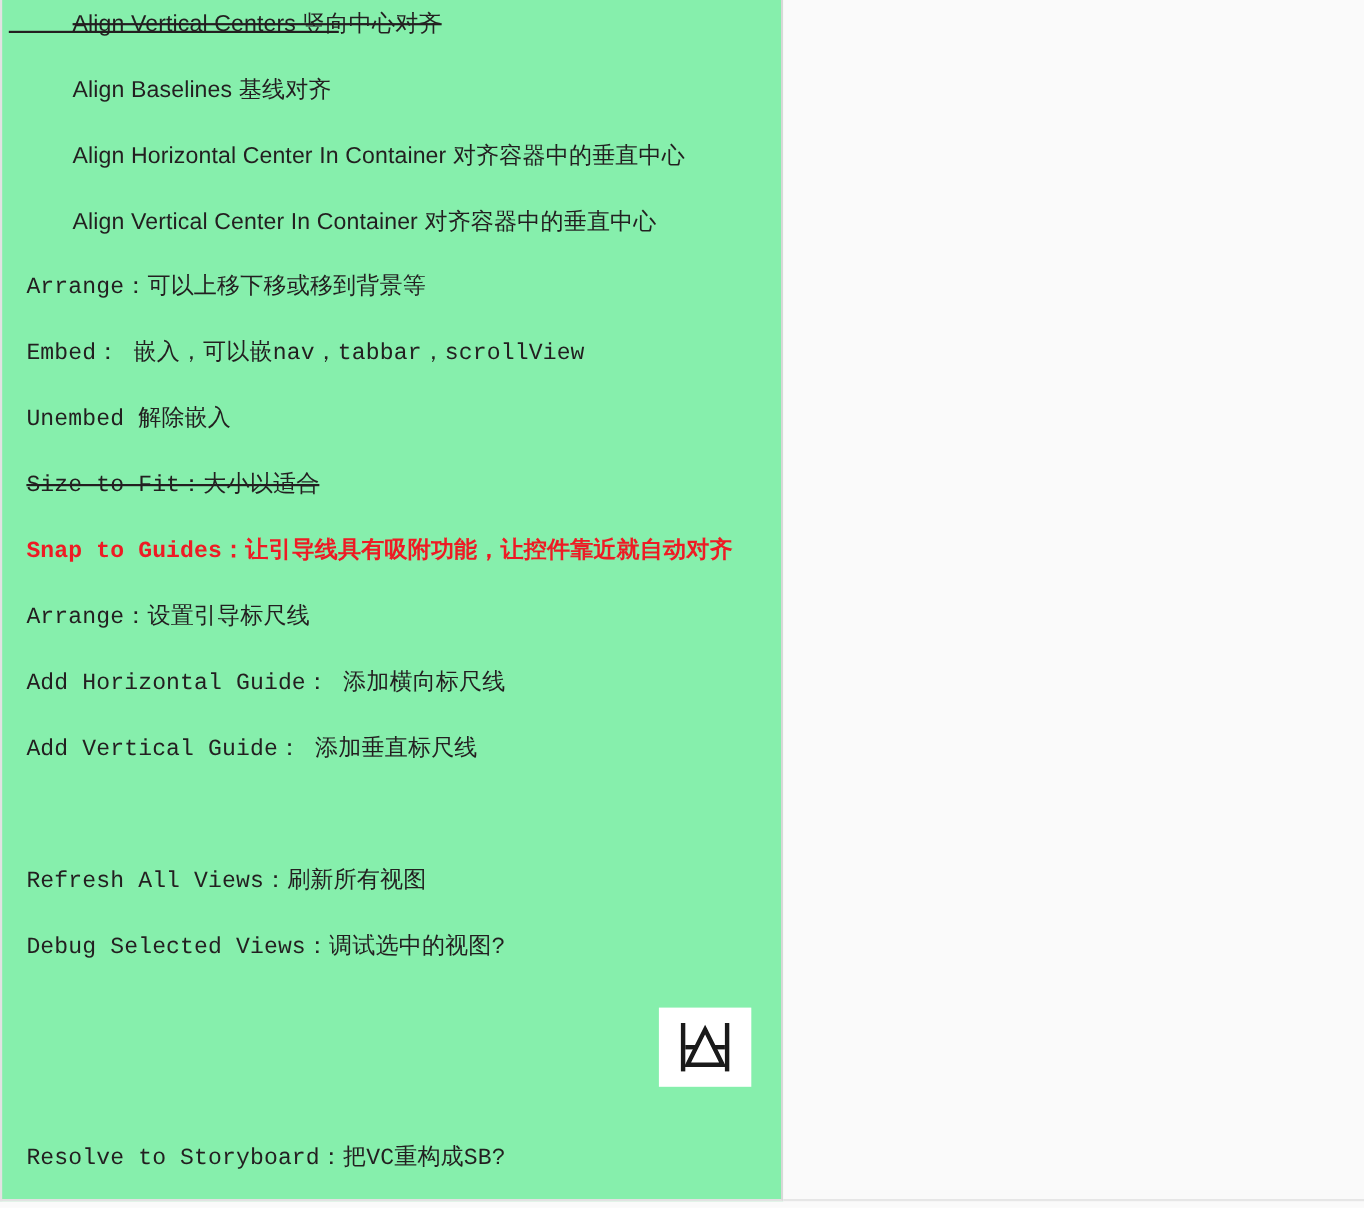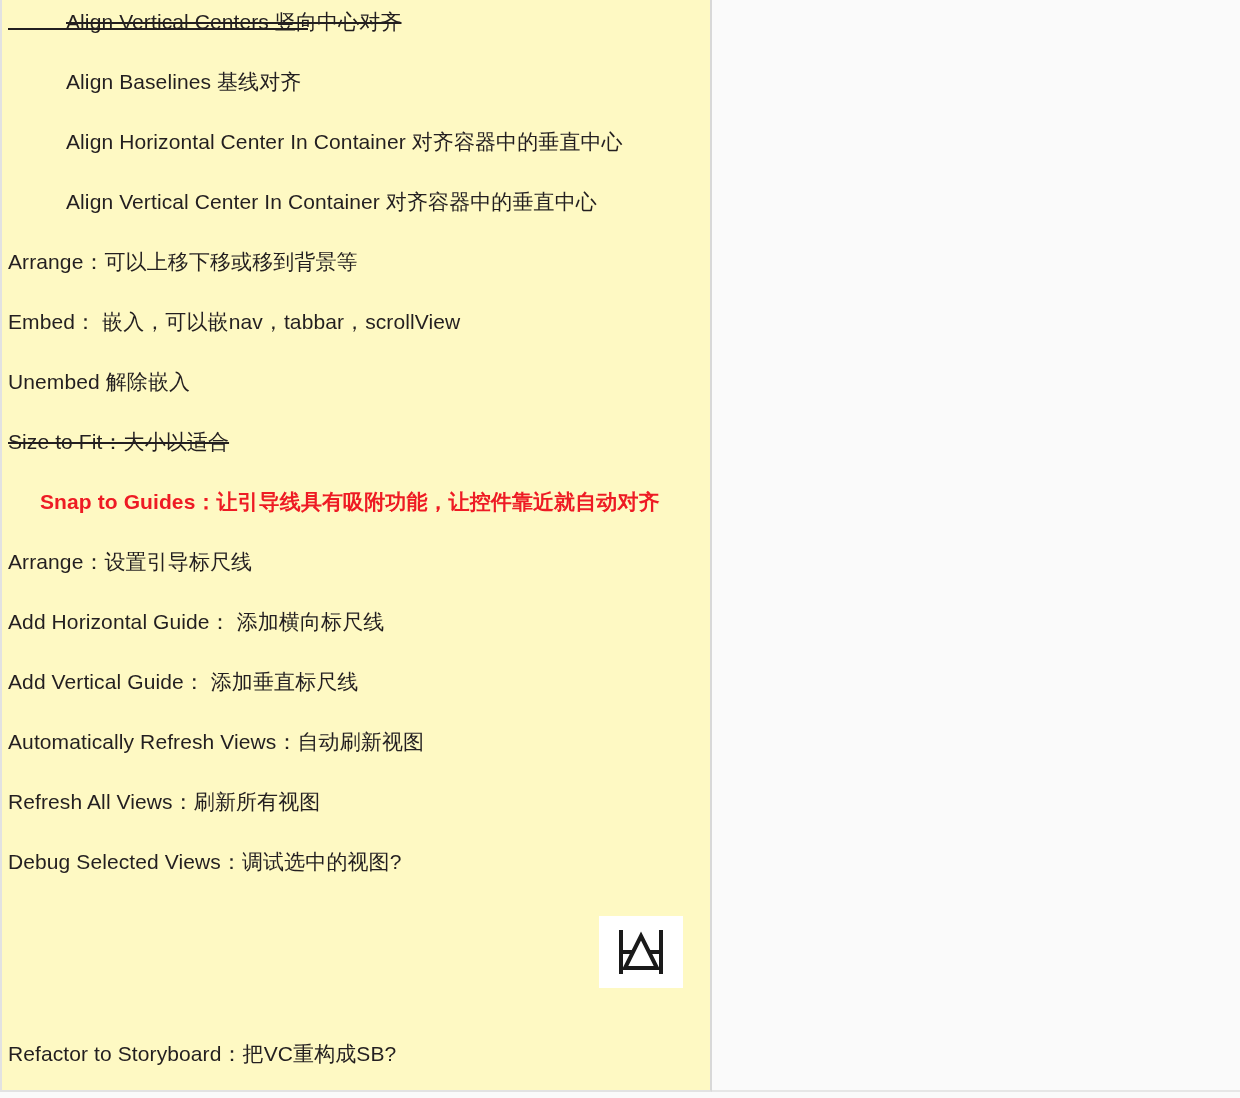--- a/index.html
+++ b/index.html
@@ -22,21 +22,21 @@
     box-sizing: border-box;
   }
 
   
   #note-column {
     position: absolute;
     left: 0;
     top: 0;
     width: 712px;
     height: 1092px;
-    background: #fef9c3;
+    background: #86efac;
     border-left: 2px solid #e2e2e2;
     border-right: 2px solid #d8d8d8;
     border-bottom: 2px solid #e2e2e2;
     box-sizing: border-box;
   }
 
   #right-pane {
     position: absolute;
     left: 712px;
     top: 0;
@@ -51,41 +51,40 @@
     position: absolute;
     white-space: nowrap;
     color: #231f20;
     font-size: 21px;
     font-weight: 400;
     letter-spacing: 0.1px;
     line-height: 1.1;
   }
 
   .indented { left: 64px; }
-  .flush    { left: 6px; }
+  .flush    { left: 22px; font-family: Liberation Mono, monospace; }
 
   .strike {
     text-decoration: line-through;
     text-decoration-thickness: 1.6px;
   }
 
   
   #top-strike-rule {
     position: absolute;
     left: 6px;
     top: 28px;
     width: 300px;
     height: 2px;
     background: #231f20;
   }
 
   .red {
     color: #ee1b24;
     font-weight: 700;
-    margin-left: 32px;
   }
 
   
   #autolayout-icon-tile {
     position: absolute;
     left: 597px;
     top: 916px;
     width: 84px;
     height: 72px;
     background: #ffffff;
@@ -122,21 +121,20 @@
     <div class="line flush strike" style="top:430px">Size to Fit：大小以适合</div>
 
     <div class="line flush red" style="top:490px">Snap to Guides：让引导线具有吸附功能，让控件靠近就自动对齐</div>
 
     <div class="line flush" style="top:550px">Arrange：设置引导标尺线</div>
 
     <div class="line flush" style="top:610px">Add Horizontal Guide： 添加横向标尺线</div>
 
     <div class="line flush" style="top:670px">Add Vertical Guide： 添加垂直标尺线</div>
 
-    <div class="line flush" style="top:730px">Automatically Refresh Views：自动刷新视图</div>
 
     <div class="line flush" style="top:790px">Refresh All Views：刷新所有视图</div>
 
     <div class="line flush" style="top:850px">Debug Selected Views：调试选中的视图?</div>
 
     <div id="autolayout-icon-tile">
       <svg viewBox="0 0 84 72" xmlns="http://www.w3.org/2000/svg">
 
         <rect x="20" y="14" width="4" height="44" fill="#1a1a1a"></rect>
 
@@ -144,19 +142,19 @@
 
         <rect x="60" y="14" width="4" height="44" fill="#1a1a1a"></rect>
 
         <rect x="50" y="34" width="10" height="4" fill="#1a1a1a"></rect>
 
         <path d="M42 20 L58 52 L26 52 Z" fill="none" stroke="#1a1a1a" stroke-width="4" stroke-linejoin="miter"></path>
       </svg>
     </div>
 
 
-    <div class="line flush" style="top:1042px">Refactor to Storyboard：把VC重构成SB?</div>
+    <div class="line flush" style="top:1042px">Resolve to Storyboard：把VC重构成SB?</div>
 
   </div>
 
   <div id="right-pane"></div>
 
 </div>
 
 </body></html>

